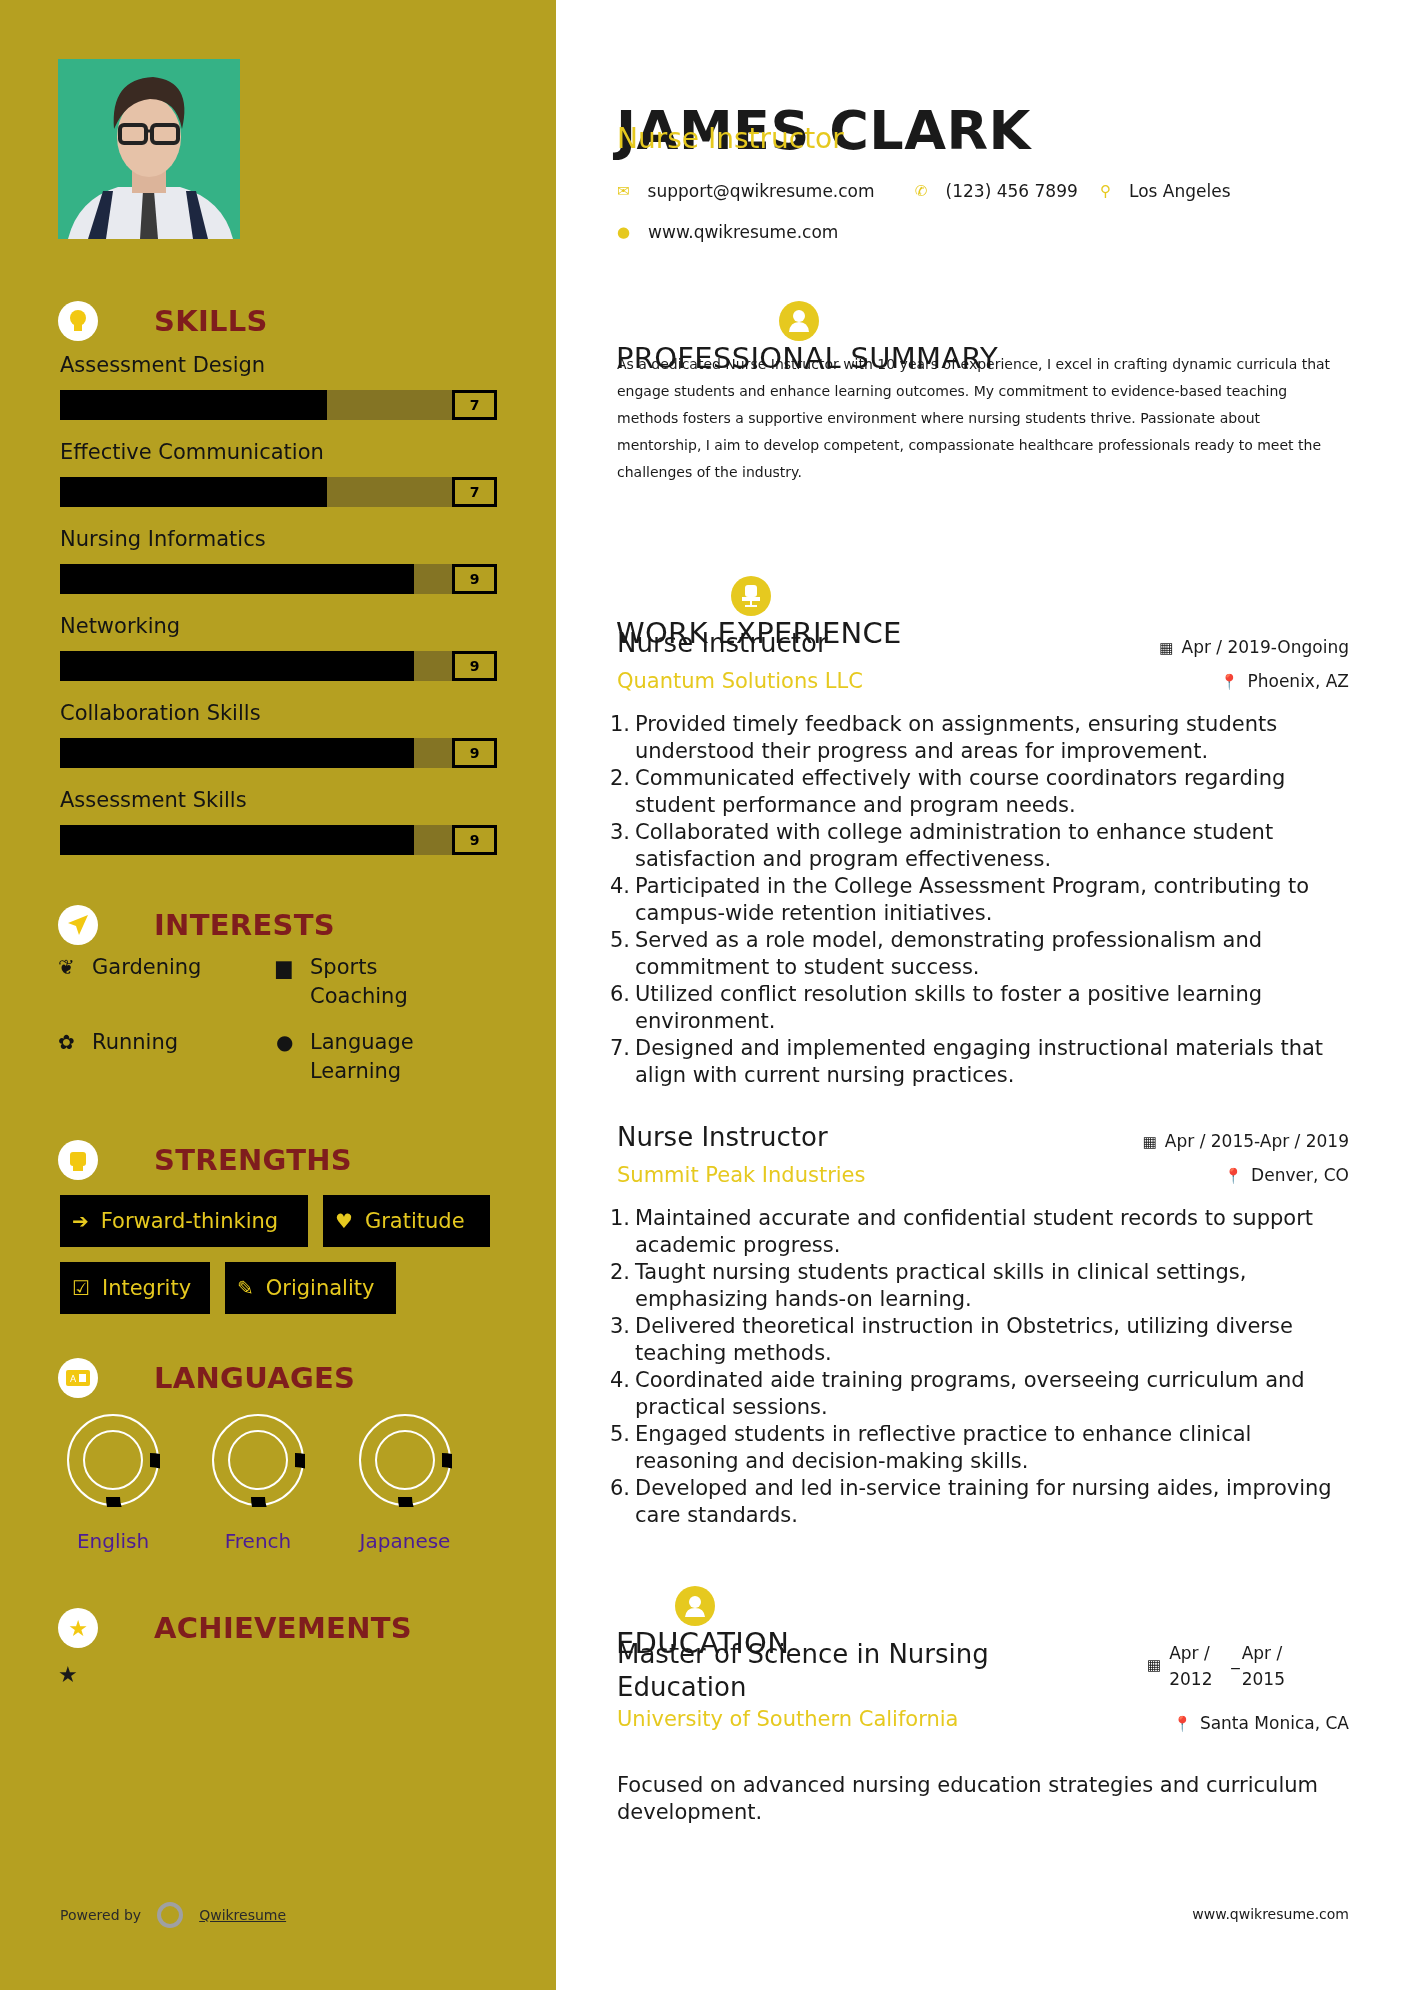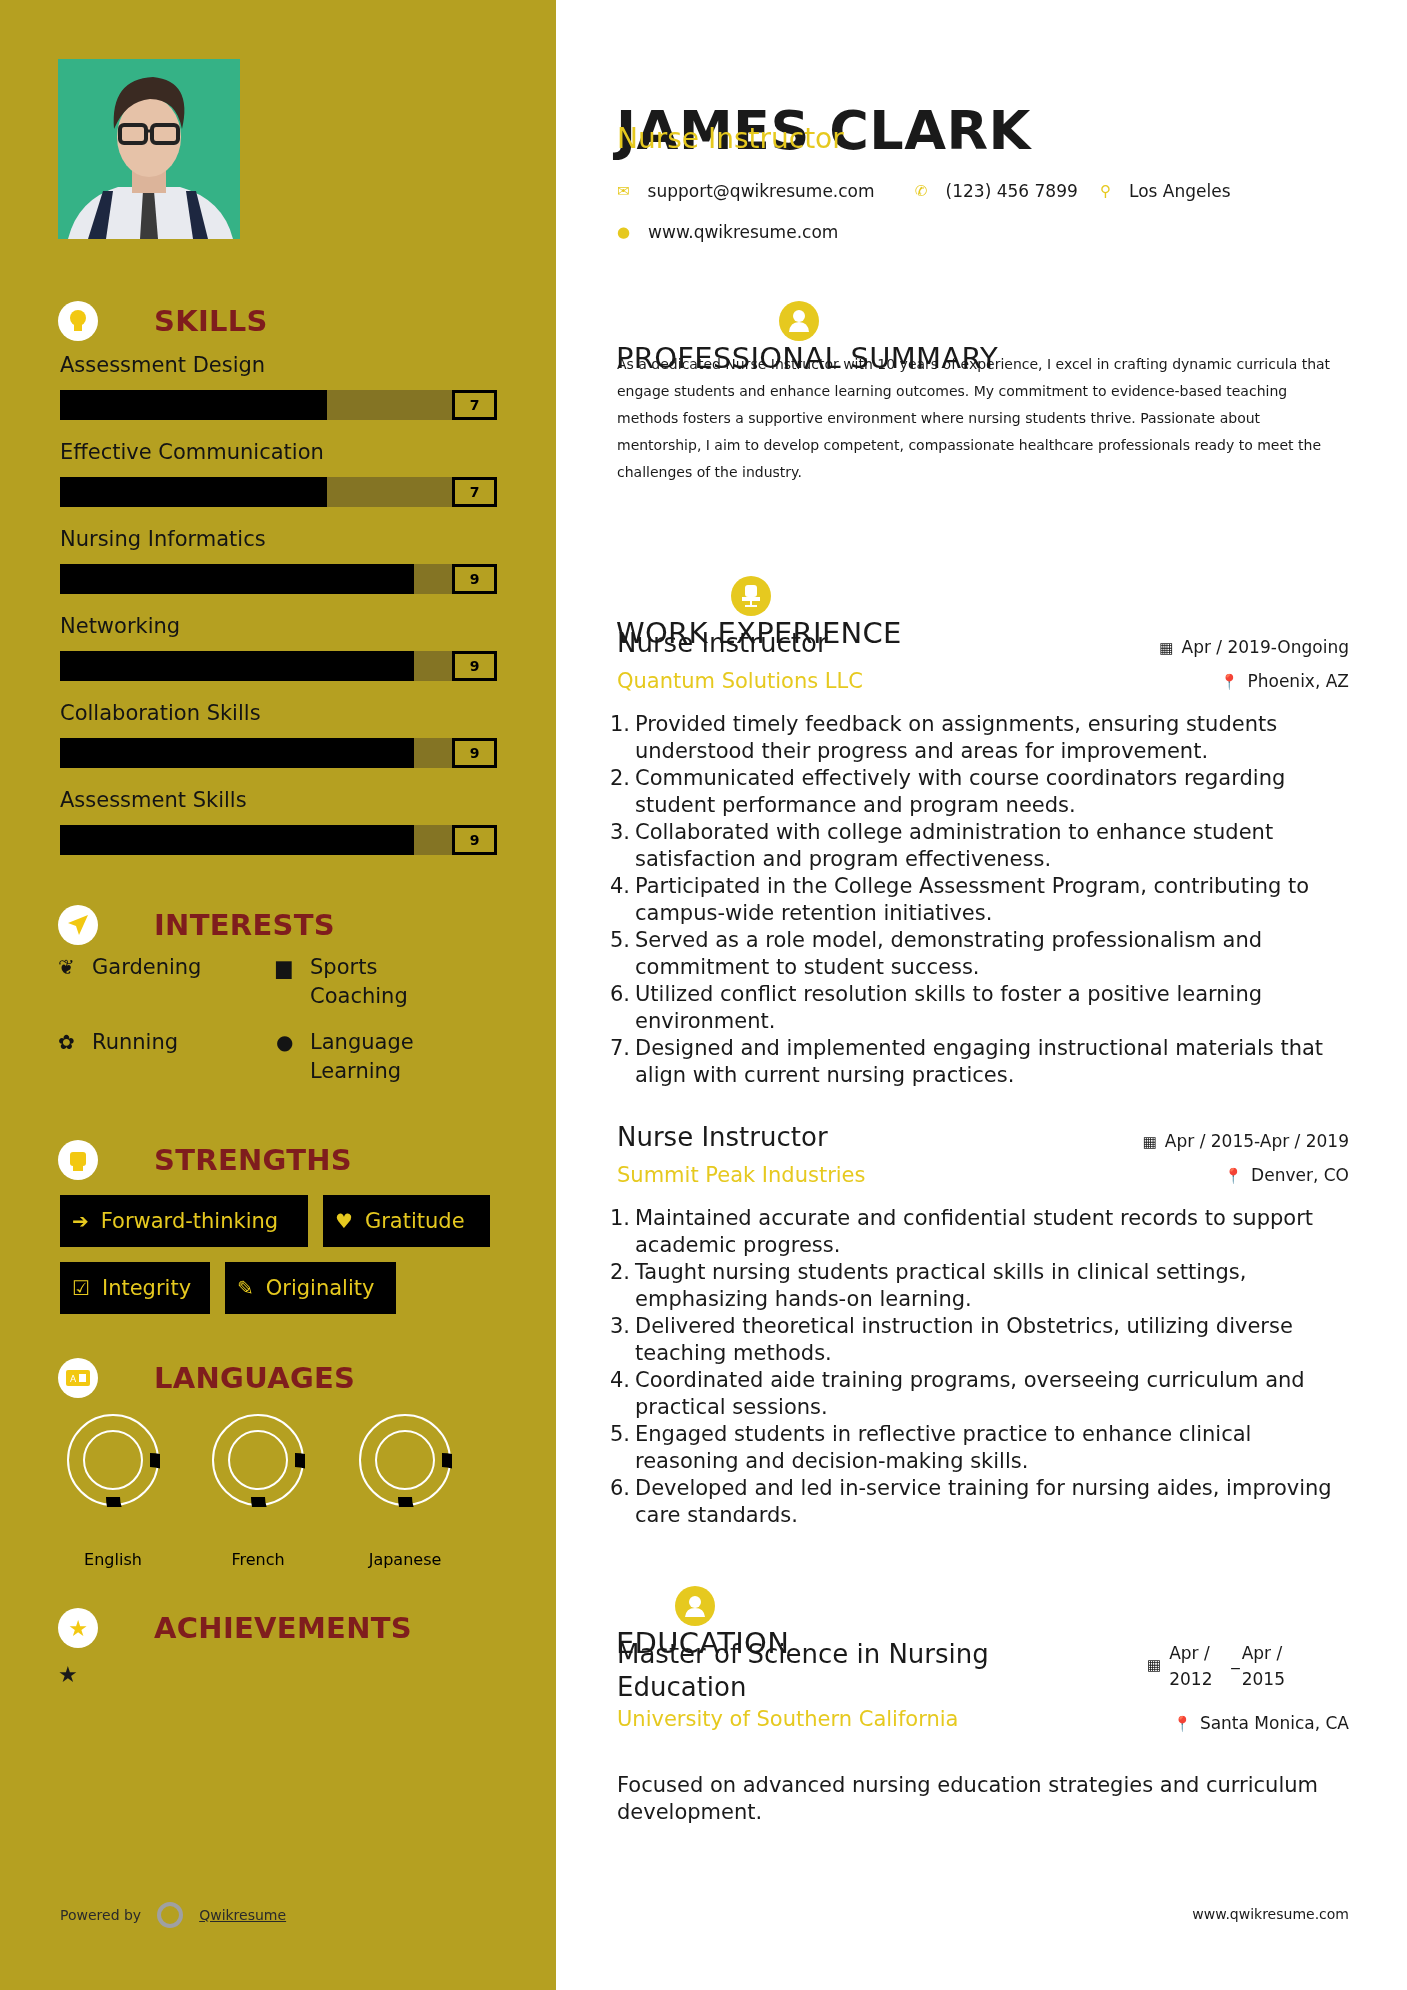--- a/index.html
+++ b/index.html
@@ -31,21 +31,21 @@
   .int-item .ic { width: 34px; font-size: 20px; }
 
   
   .strengths { position: absolute; left: 60px; top: 1195px; width: 460px; }
   .tag { position: absolute; height: 52px; background: #000; color: #E6C91F; font-size: 21px; display: flex; align-items: center; padding: 0 12px 0 12px; }
   .tag .ic { margin-right: 12px; font-size: 20px; }
 
   
   .lang { position: absolute; top: 1413px; width: 110px; text-align: center; }
   .lang svg { display: block; margin: 0 auto; }
-  .lang-name { font-size: 16px; color: #000000; margin-top: 43px; }
+  .lang-name { font-size: 20px; color: #4c1d95; margin-top: 22px; }
 
   
   .ach { position: absolute; left: 58px; top: 1660px; width: 460px; display: flex; }
   .ach .ic { width: 46px; font-size: 22px; padding-top: 2px; }
   .ach-text { font-size: 21px; line-height: 29px; color: #141414; width: 410px; }
 
   .powered { position: absolute; left: 60px; top: 1902px; font-size: 14px; color: #2a2a2a; display: flex; align-items: center; }
   .powered .logo { width: 26px; height: 26px; border-radius: 50%; border: 4px solid #9fa0a3; margin: 0 16px 0 16px; }
   .powered a { color: #2a2a2a; text-decoration: underline; }
 

